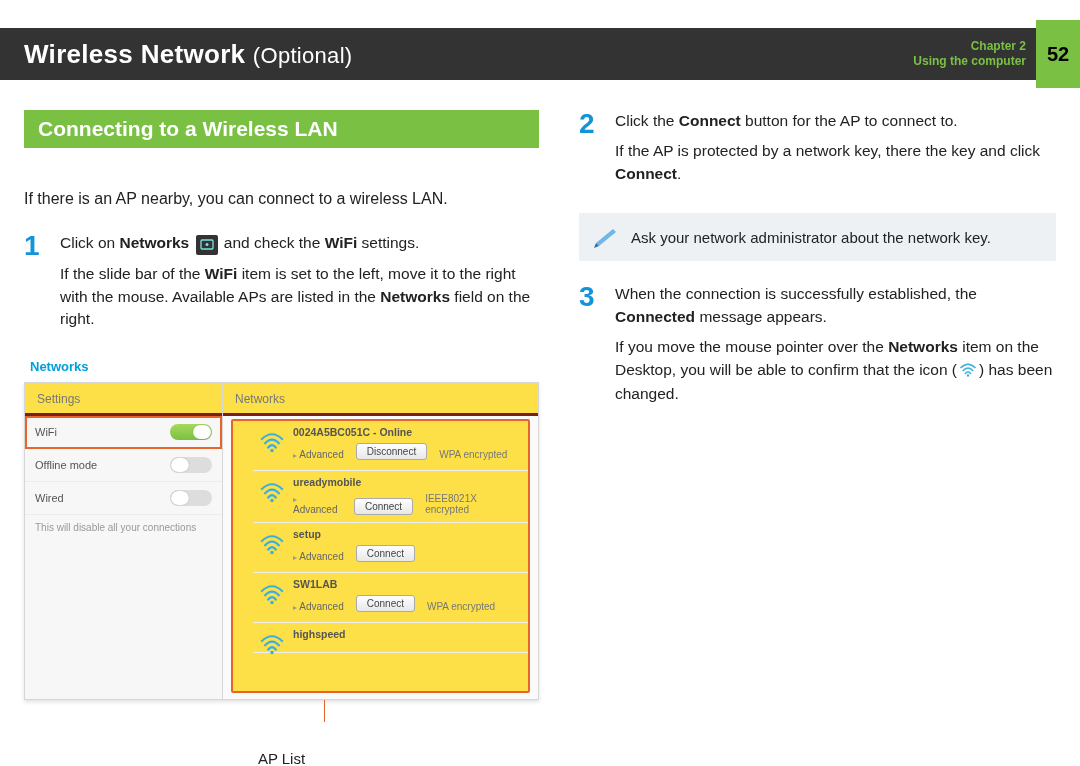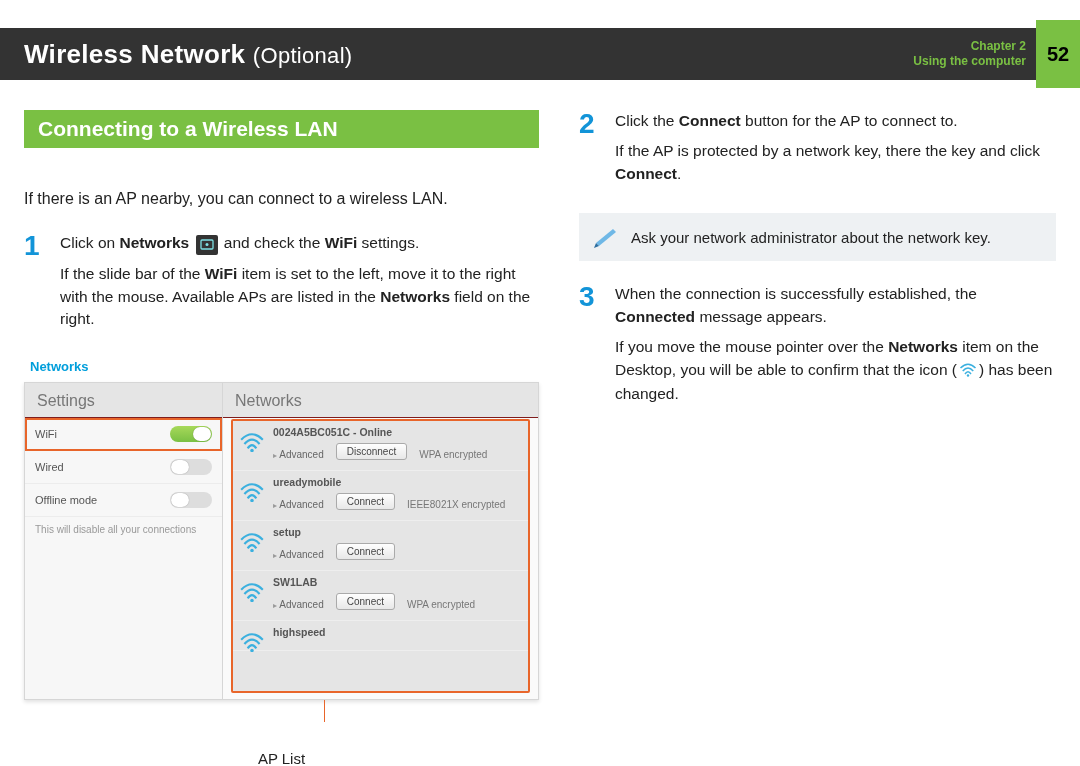--- a/index.html
+++ b/index.html
@@ -81,30 +81,30 @@
   .panel {
     border: 1px solid #d6d6d6;
     background: #f5f5f5;
     width: 515px; height: 318px;
     display:flex;
     box-shadow: 0 2px 4px rgba(0,0,0,0.12);
     position: relative;
   }
   .sidebar { width: 198px; border-right:1px solid #d6d6d6; background:#f7f7f7; }
   .mainpane { flex:1; background:#fafafa; position:relative; overflow:hidden;}
-  .pane-hdr { padding:9px 12px 7px; font-size:16px; color:#777; border-bottom:1px solid #7f1d1d; background:#e5e5e5; }
+  .pane-hdr { padding:9px 12px 7px; font-size:12px; color:#777; border-bottom:3px solid #7f1d1d; background:#fde047; }
   .s-row { display:flex; align-items:center; justify-content:space-between; padding:8px 10px; border-bottom:1px solid #ececec; font-size:11px; color:#555;}
   .s-row.hi { outline:2px solid #e8652a; outline-offset:-2px; }
   .toggle { width:42px; height:16px; border-radius:8px; background:#ddd; position:relative; }
   .toggle.on { background: linear-gradient(#a7d95a,#7ac043); }
   .toggle .knob { position:absolute; top:1px; width:18px; height:14px; border-radius:7px; background:#fff; box-shadow:0 0 1px rgba(0,0,0,.4);}
   .toggle.on .knob { right:1px; }
   .toggle.off .knob { left:1px; }
   .note-small { font-size:10px; color:#999; padding:6px 10px 0; line-height:1.3;}
-  .ap-box { position:absolute; left:8px; right:8px; top:36px; bottom:6px; border:2px solid #e8652a; border-radius:2px; overflow:hidden; background:#e5e5e5;}
+  .ap-box { position:absolute; left:8px; right:8px; top:36px; bottom:6px; border:2px solid #e8652a; border-radius:2px; overflow:hidden; background:#fde047;padding-left:20px;}
   .ap-item { border-bottom:1px solid #eee; padding:5px 8px 7px 40px; position:relative; min-height:50px;}
   .ap-name { font-size:10.5px; color:#555; font-weight:600; margin-bottom:5px;}
   .ap-controls { display:flex; align-items:flex-end; gap:12px; }
   .adv { font-size:10px; color:#666; }
   .adv::before { content:"▸ "; color:#999; font-size:8px;}
   .btn-sm { font-size:10px; padding:2px 10px; border:1px solid #aaa; border-radius:3px; background:linear-gradient(#fefefe,#e8e8e8); color:#444;}
   .enc { font-size:10px; color:#777; }
   .wifi-ic { position:absolute; left:6px; top:10px; width:26px; height:22px; }
 </style>
 </head>
@@ -154,27 +154,27 @@
       <div class="panel">
         <div class="sidebar">
           <div class="pane-hdr">Settings</div>
           <div class="s-row hi">
             <span>WiFi</span>
             <span class="toggle on">
                 <span class="knob"></span>
               </span>
           </div>
           <div class="s-row">
-            <span>Wired</span>
+            <span>Offline mode</span>
             <span class="toggle off">
                 <span class="knob"></span>
               </span>
           </div>
           <div class="s-row">
-            <span>Offline mode</span>
+            <span>Wired</span>
             <span class="toggle off">
                 <span class="knob"></span>
               </span>
           </div>
           <div class="note-small">This will disable all your connections</div>
         </div>
         <div class="mainpane">
           <div class="pane-hdr">Networks</div>
           <div class="ap-box">
 

